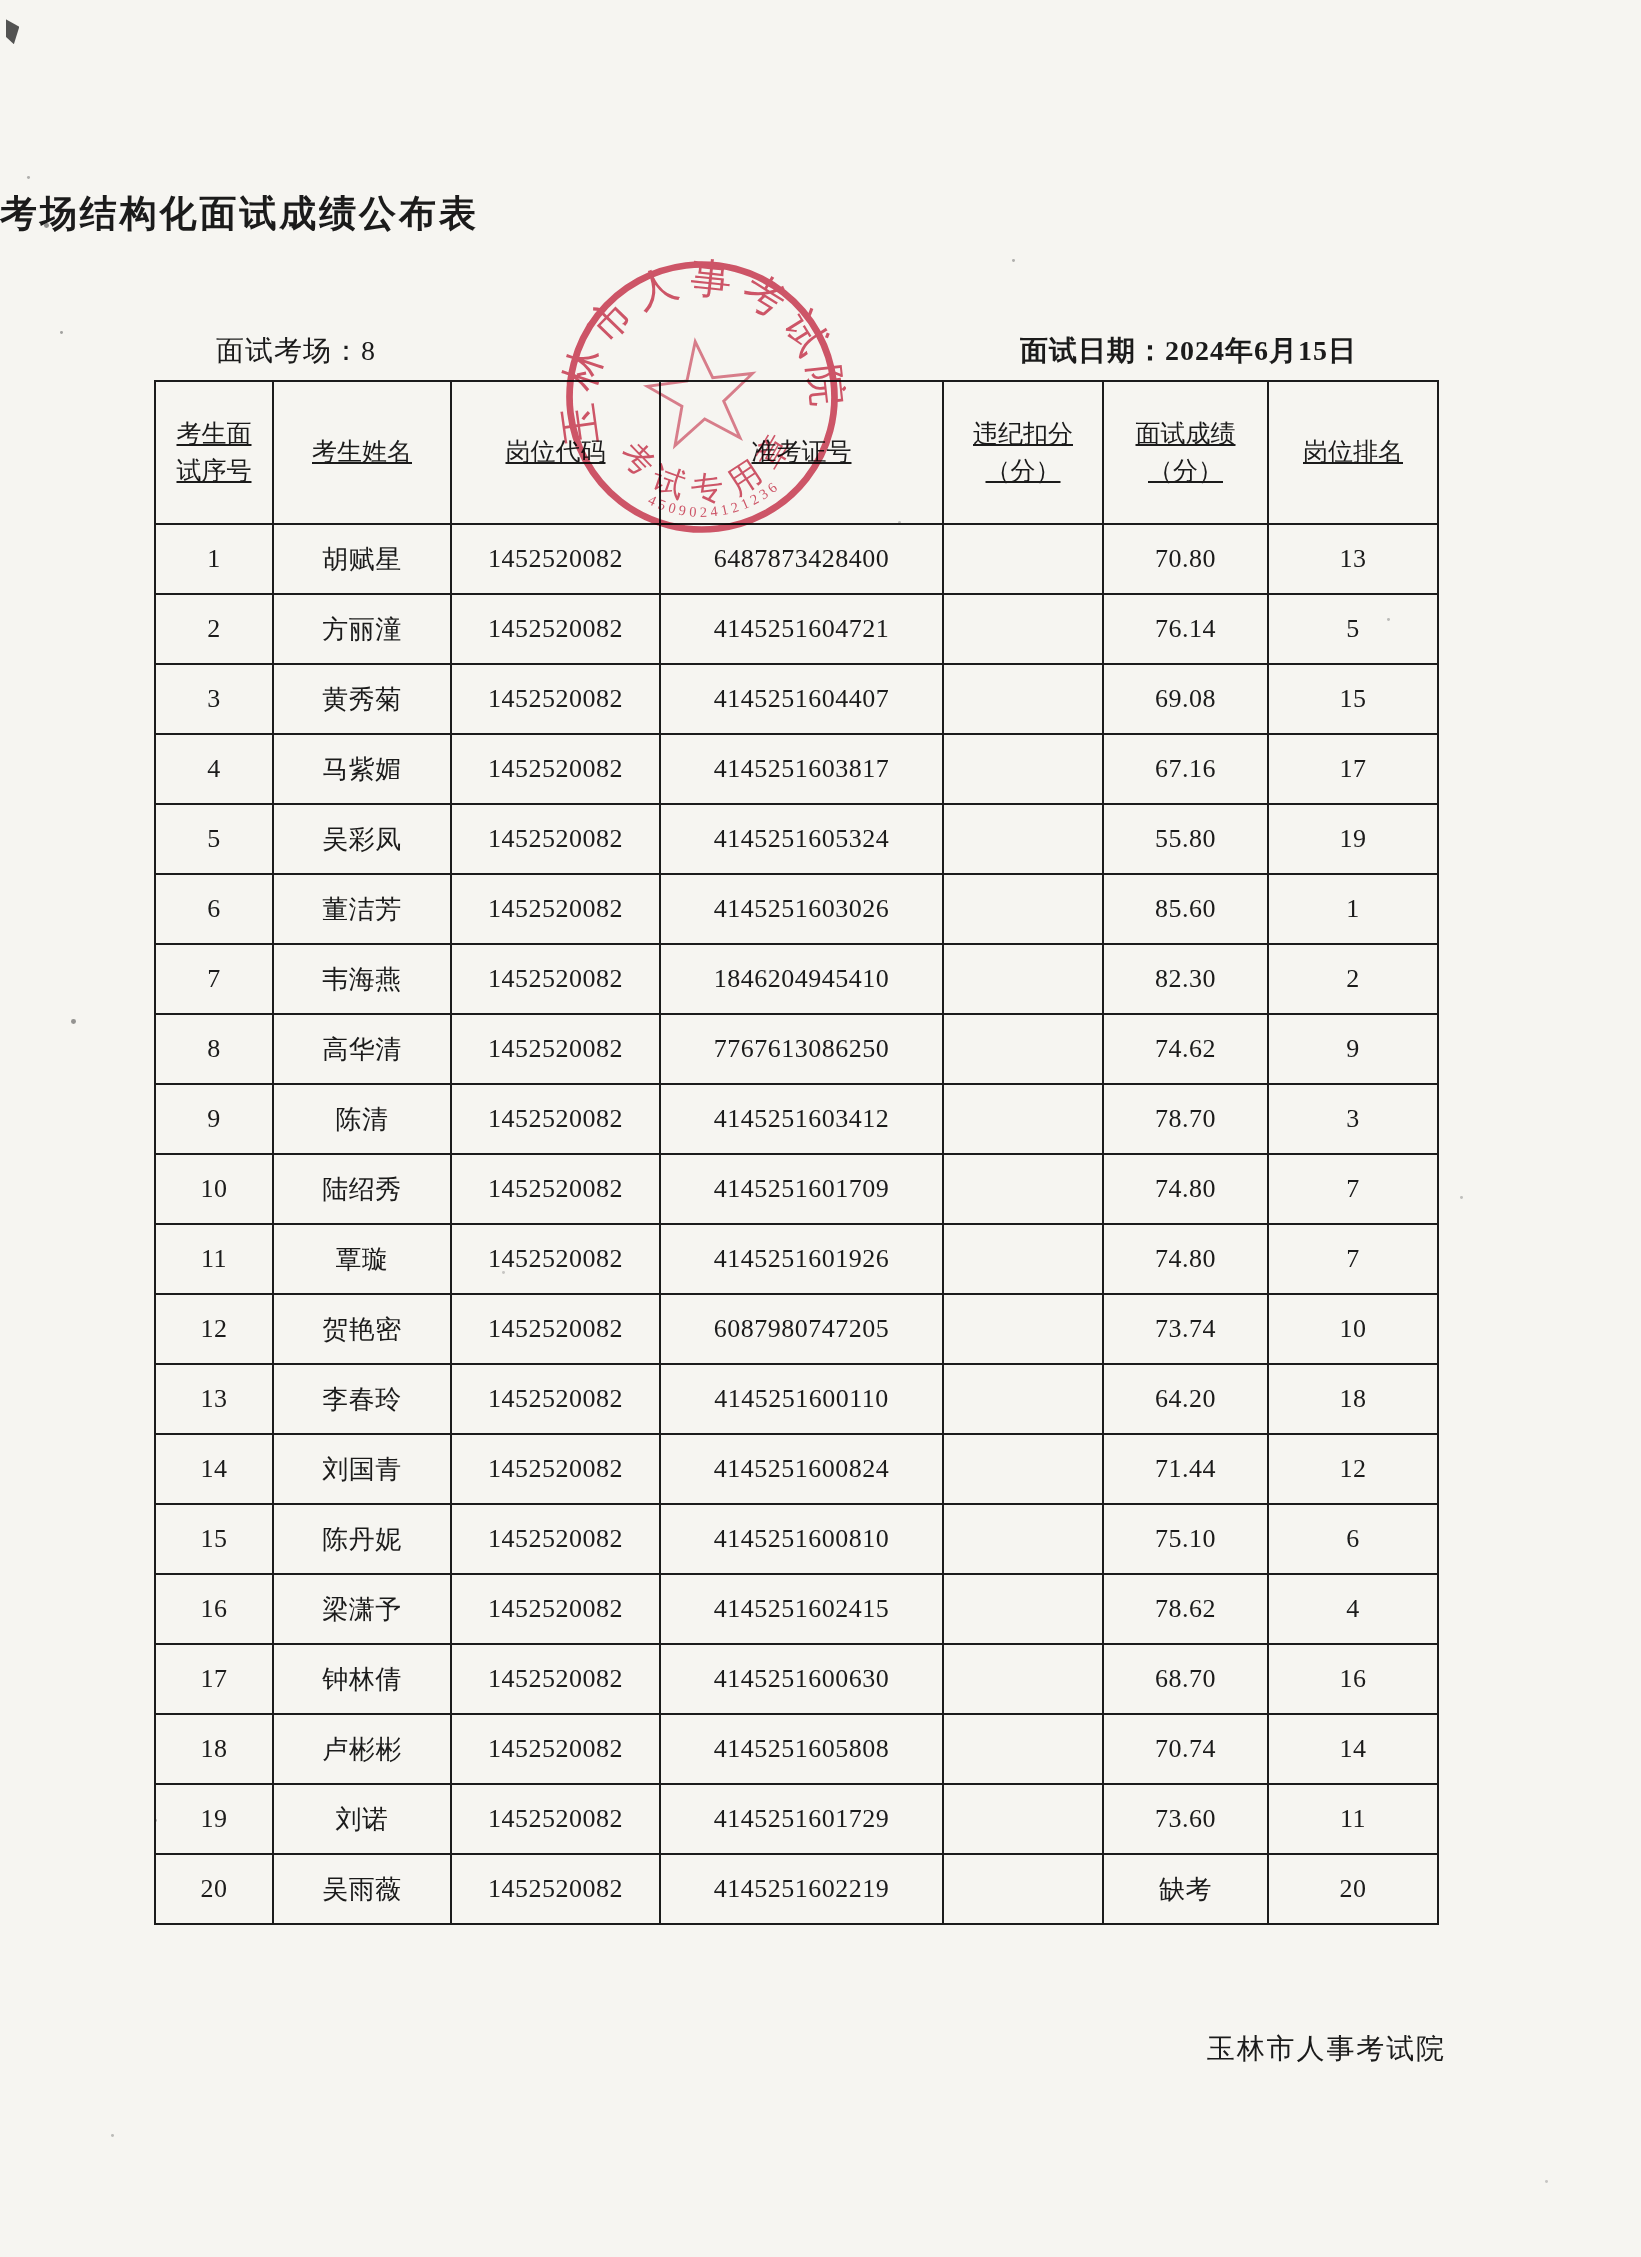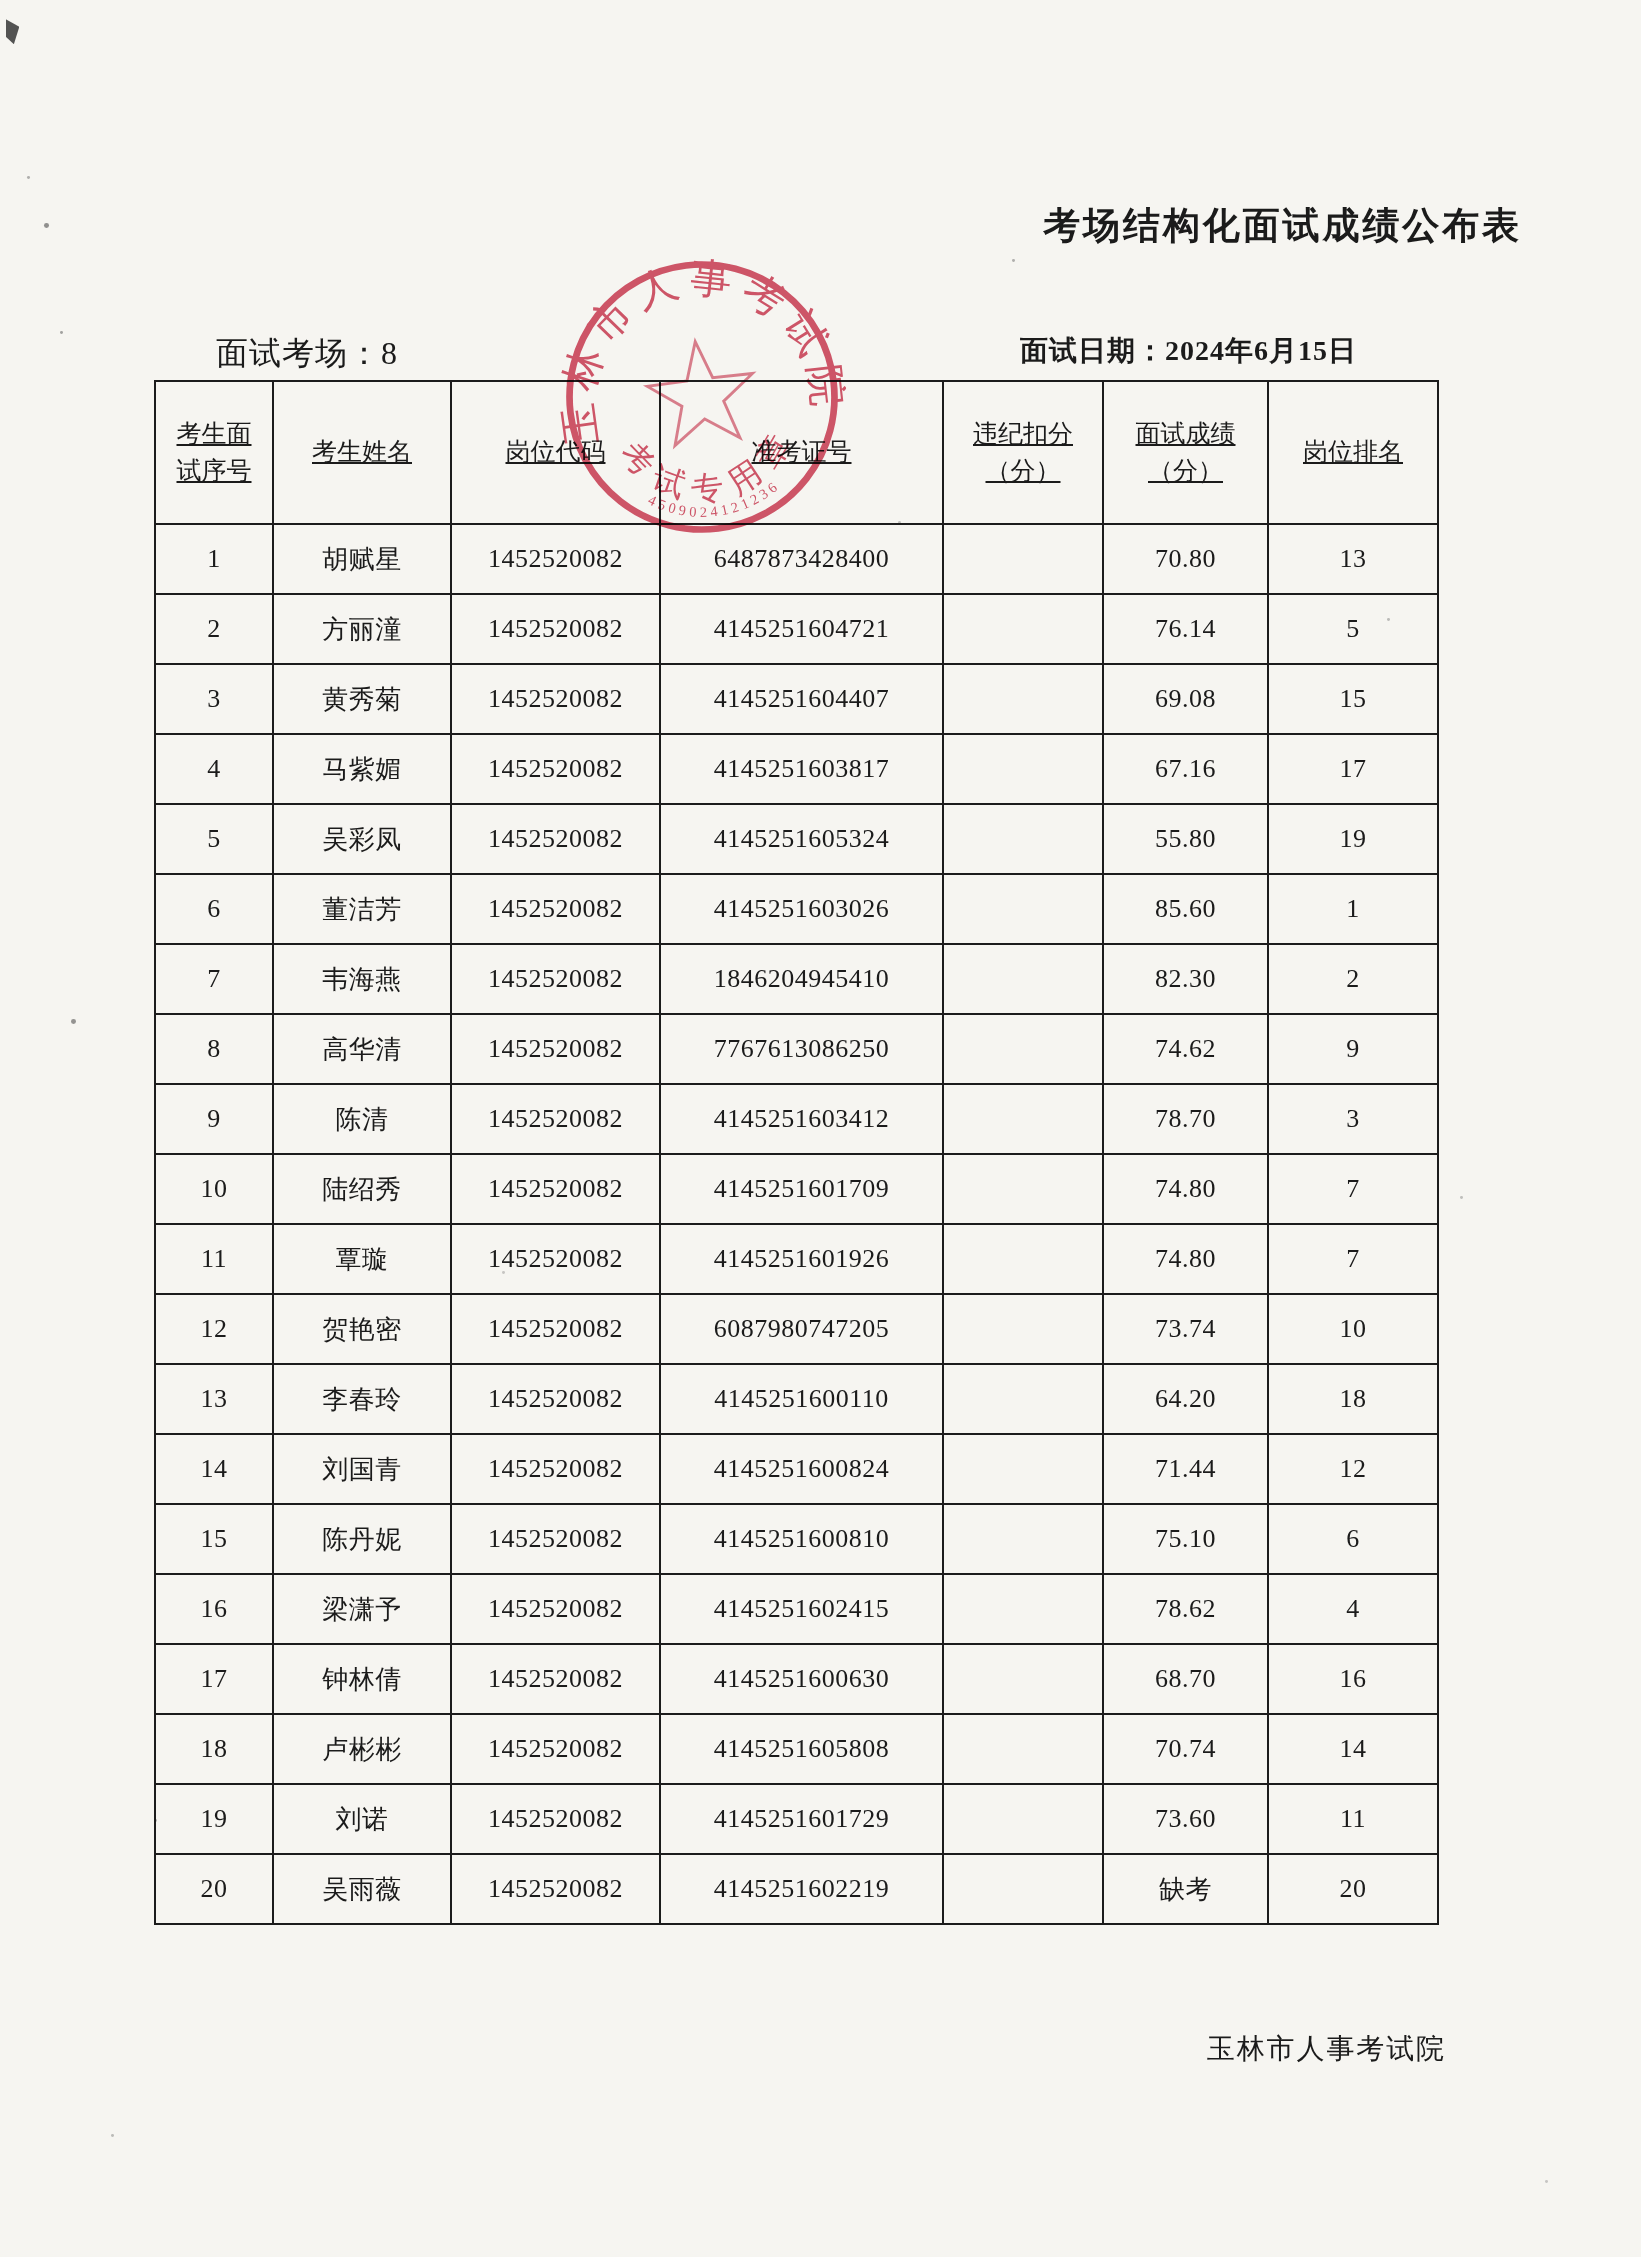--- a/index.html
+++ b/index.html
@@ -6,25 +6,25 @@
   body{
     width:1641px;height:2257px;position:relative;
     background:#f6f5f1;
     font-family:"Liberation Serif","DejaVu Serif",serif;
     color:#1b1b1b;
     overflow:hidden;
   }
   .page{position:absolute;inset:0;}
   
   .title{
-    position:absolute;left:0;top:189px;width:1510px;margin:12px;
-    text-align:right;font-size:37px;font-weight:bold;letter-spacing:2.9px;
-  }
-  
-  .room{position:absolute;left:216px;top:332px;font-size:32px;letter-spacing:1px;}
+    position:absolute;left:0;top:189px;width:1510px;margin:0;
+    text-align:left;font-size:37px;font-weight:bold;letter-spacing:2.9px;
+  }
+  
+  .room{position:absolute;left:216px;top:332px;font-size:28px;letter-spacing:1px;}
   .date{position:absolute;left:1020px;top:332px;font-size:28px;letter-spacing:1px;font-weight:bold;}
   
   table.score-table{
     position:absolute;left:154px;top:380px;width:1282px;
     border-collapse:collapse;table-layout:fixed;
   }
   table.score-table th,table.score-table td{
     border:2.4px solid #1c1c1c;
     text-align:center;vertical-align:middle;
     font-weight:normal;

